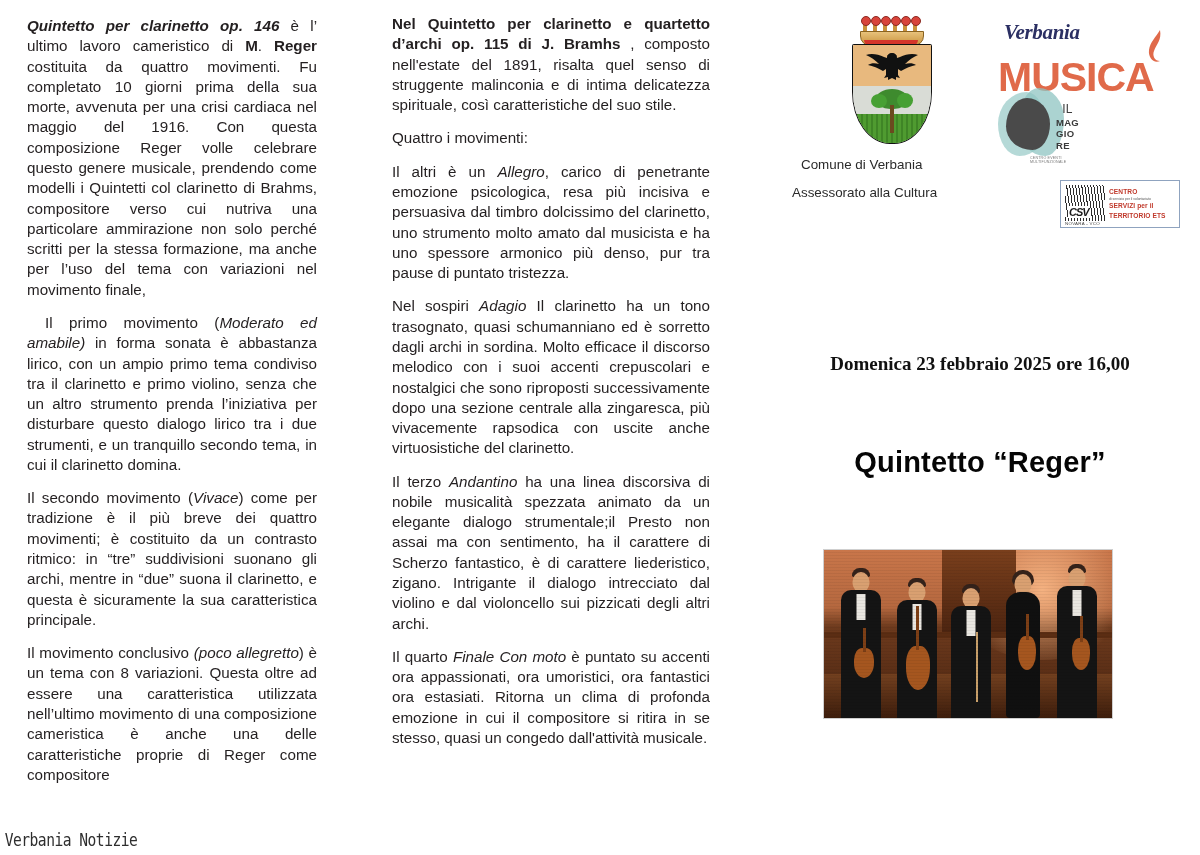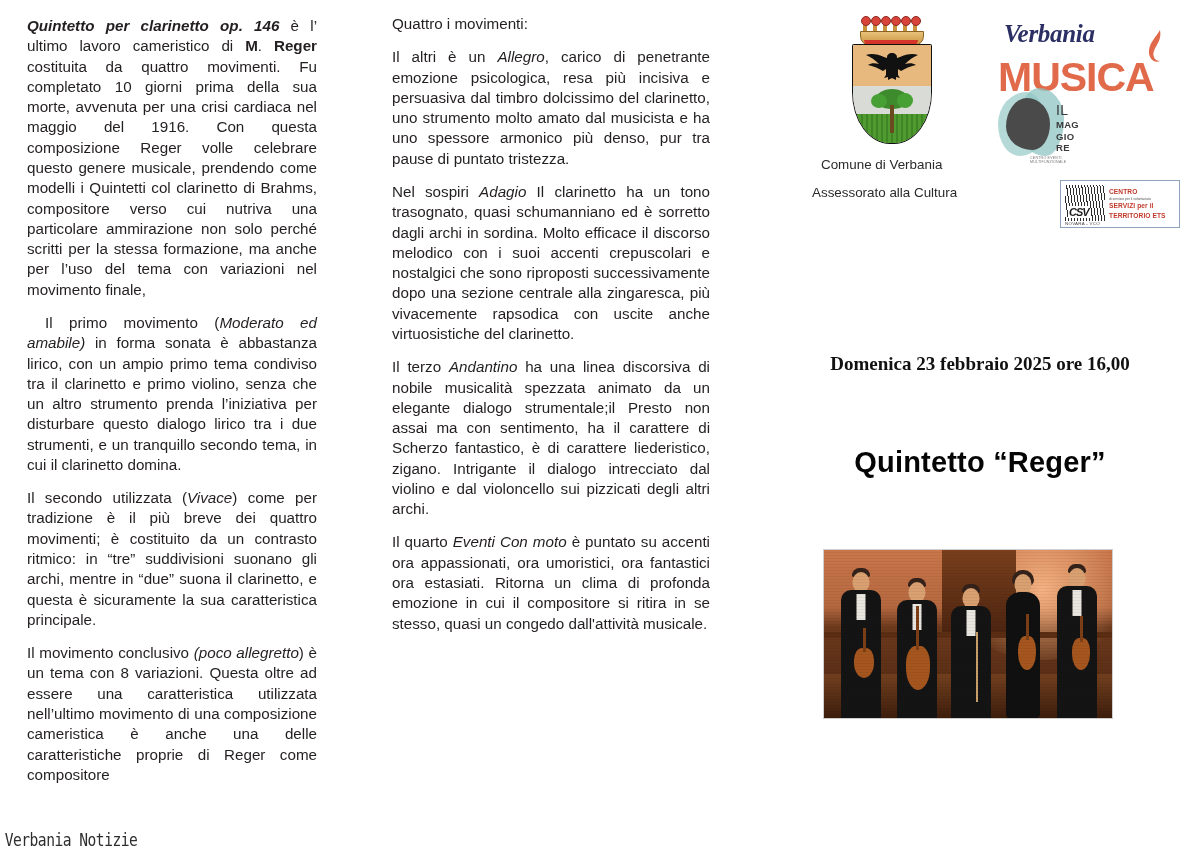--- a/index.html
+++ b/index.html
@@ -140,21 +140,21 @@
     content:""; position:absolute; right:-5px; top:4px; width:16px; height:15px;
     border-radius:50%; background:#47a034;
   }
   .tree-trunk {
     position: absolute; left: 37px; top: 60px;
     width: 4px; height: 28px; background: #6b4a1f;
   }
 
   .crest-lines {
     position: absolute;
-    left: 52px;
+    left: 32px;
     top: 158px;
     width: 260px;
     font-size: 13.4px;
     color: #2a2a2a;
     line-height: 1.1;
   }
   .crest-lines div { margin-bottom: 13px; }
   .crest-lines div:first-child { padding-left: 9px; }
 
   
@@ -164,21 +164,21 @@
     top: 20px;
     width: 186px;
     height: 54px;
   }
   .vm-verbania {
     position: absolute;
     left: 6px; top: 0px;
     font-family: "Liberation Serif", serif;
     font-style: italic;
     font-weight: bold;
-    font-size: 25px;
+    font-size: 21px;
     color: #2b2f63;
     letter-spacing: -0.3px;
   }
   .vm-musica {
     position: absolute;
     left: 0px; top: 34px;
     font-family: "Liberation Sans", sans-serif;
     font-weight: bold;
     font-size: 41px;
     color: #e06a4a;
@@ -220,21 +220,21 @@
   }
   .mg-text {
     position: absolute;
     left: 64px; top: 18px;
     font-size: 9.5px;
     font-weight: bold;
     color: #3a3a3a;
     line-height: 1.22;
     letter-spacing: 0.3px;
   }
-  .mg-text .il { font-size: 14px; font-weight: normal; }
+  .mg-text .il { font-size: 12px; font-weight: normal; text-align: center; }
   .mg-sub {
     position: absolute;
     left: 38px; top: 72px;
     font-size: 3.6px;
     color: #777;
     letter-spacing: .2px;
   }
 
   
   #csv {
@@ -427,30 +427,31 @@
   }
 </style>
 </head>
 <body>
 
 <div id="page">
 
   <div class="col" id="col-left">
       <p><b><i>Quintetto per clarinetto op. 146</i></b><span> è l’ ultimo lavoro cameristico di </span><b>M</b><span>. </span><b>Reger</b><span>  costituita da quattro movimenti.  Fu completato 10 giorni prima della sua morte, avvenuta per una crisi cardiaca nel maggio del 1916. Con questa composizione  Reger volle celebrare questo genere musicale, prendendo come modelli i Quintetti  col clarinetto di Brahms, compositore verso cui nutriva una particolare ammirazione non solo perché scritti per la stessa formazione, ma anche per l’uso del tema con variazioni nel movimento finale,</span></p>
       <p class="indent"><span>Il primo movimento (</span><i>Moderato ed amabile)</i><span> in forma sonata è abbastanza lirico, con un ampio primo tema condiviso tra il clarinetto e primo violino, senza che un altro strumento prenda l’iniziativa per disturbare questo dialogo lirico tra i due strumenti,  e un tranquillo secondo tema, in cui il clarinetto domina.</span></p>
-      <p><span>Il secondo utilizzata  (</span><i>Vivace</i><span>) come per tradizione è il più breve dei quattro movimenti; è costituito da un contrasto ritmico: in “tre” suddivisioni suonano gli archi, mentre in “due” suona il clarinetto, e questa è sicuramente la sua  caratteristica principale.</span></p>
+      <p><span>Il secondo movimento  (</span><i>Vivace</i><span>) come per tradizione è il più breve dei quattro movimenti; è costituito da un contrasto ritmico: in “tre” suddivisioni suonano gli archi, mentre in “due” suona il clarinetto, e questa è sicuramente la sua  caratteristica principale.</span></p>
       <p><span>Il movimento conclusivo </span><i>(poco allegretto</i><span>) è un tema con 8 variazioni. Questa oltre ad essere una caratteristica utilizzata nell’ultimo movimento di una composizione cameristica  è anche una delle caratteristiche proprie di Reger come compositore</span></p>
     </div>
 
   <div class="col" id="col-mid">
+      <p><b>Nel Quintetto per clarinetto e quartetto d’archi op. 115 di J. Bramhs</b><span> , composto nell'estate del 1891, risalta   quel senso di struggente malinconia e di intima delicatezza spirituale, così caratteristiche del suo stile.</span></p>
       <p><span>Quattro i movimenti:</span></p>
       <p><span>Il altri è un </span><i>Allegro</i><span>, carico di penetrante emozione psicologica, resa più incisiva e persuasiva dal timbro dolcissimo del clarinetto, uno strumento molto amato dal musicista e ha uno spessore armonico più denso, pur tra pause di puntato tristezza.</span></p>
       <p><span>Nel sospiri </span><i>Adagio</i><span>  Il clarinetto ha un tono trasognato, quasi schumanniano  ed è sorretto dagli archi in sordina. Molto efficace il discorso melodico con i suoi accenti crepuscolari e nostalgici  che sono riproposti successivamente dopo una sezione centrale alla zingaresca, più vivacemente rapsodica con uscite anche virtuosistiche del clarinetto.</span></p>
       <p><span>Il terzo </span><i>Andantino</i><span> ha una linea discorsiva di nobile musicalità spezzata animato da un elegante dialogo strumentale;il   Presto non assai ma con sentimento, ha il carattere di Scherzo fantastico,  è di carattere liederistico, zigano.  Intrigante  il  dialogo  intrecciato dal violino e dal violoncello sui pizzicati degli altri archi.</span></p>
-      <p><span>Il quarto  </span><i>Eventi Con moto</i><span> è puntato su accenti ora appassionati, ora umoristici, ora fantastici ora estasiati. Ritorna   un clima di profonda emozione in cui il compositore si ritira in se stesso, quasi un congedo dall'attività musicale.</span></p>
+      <p><span>Il quarto  </span><i>Finale Con moto</i><span> è puntato su accenti ora appassionati, ora umoristici, ora fantastici ora estasiati. Ritorna   un clima di profonda emozione in cui il compositore si ritira in se stesso, quasi un congedo dall'attività musicale.</span></p>
     </div>
 
   <div id="col-right">
 
     <div id="crest">
       <div class="crown">
         <div class="crown-pt" style="left:3px"></div>
         <div class="crown-pt" style="left:13px"></div>
         <div class="crown-pt" style="left:23px"></div>
         <div class="crown-pt" style="left:33px"></div>

